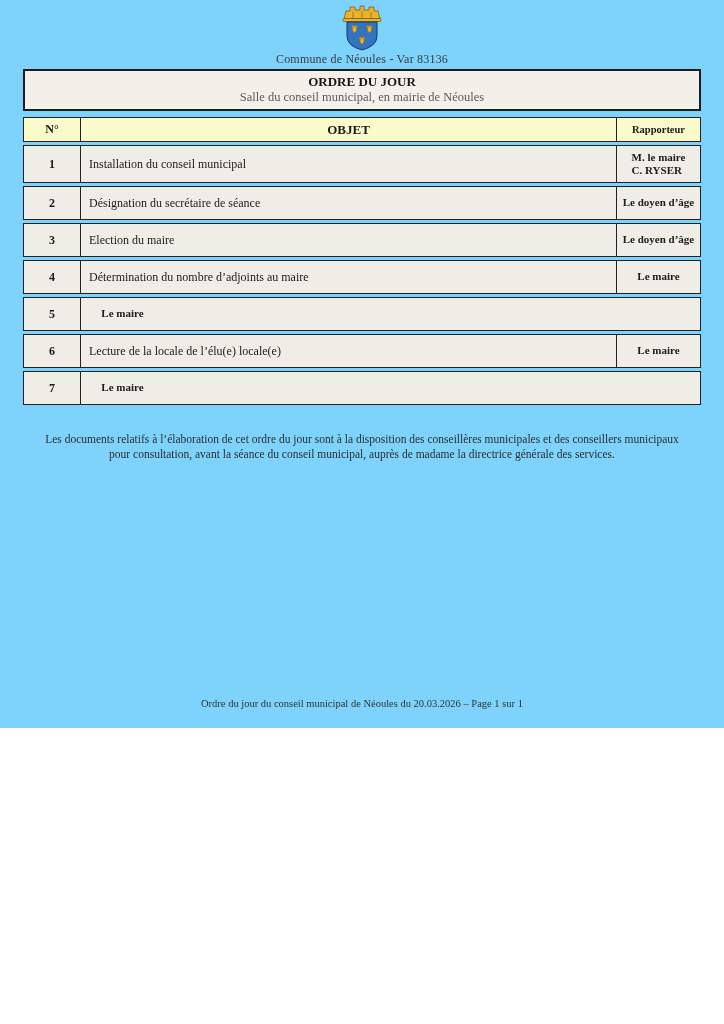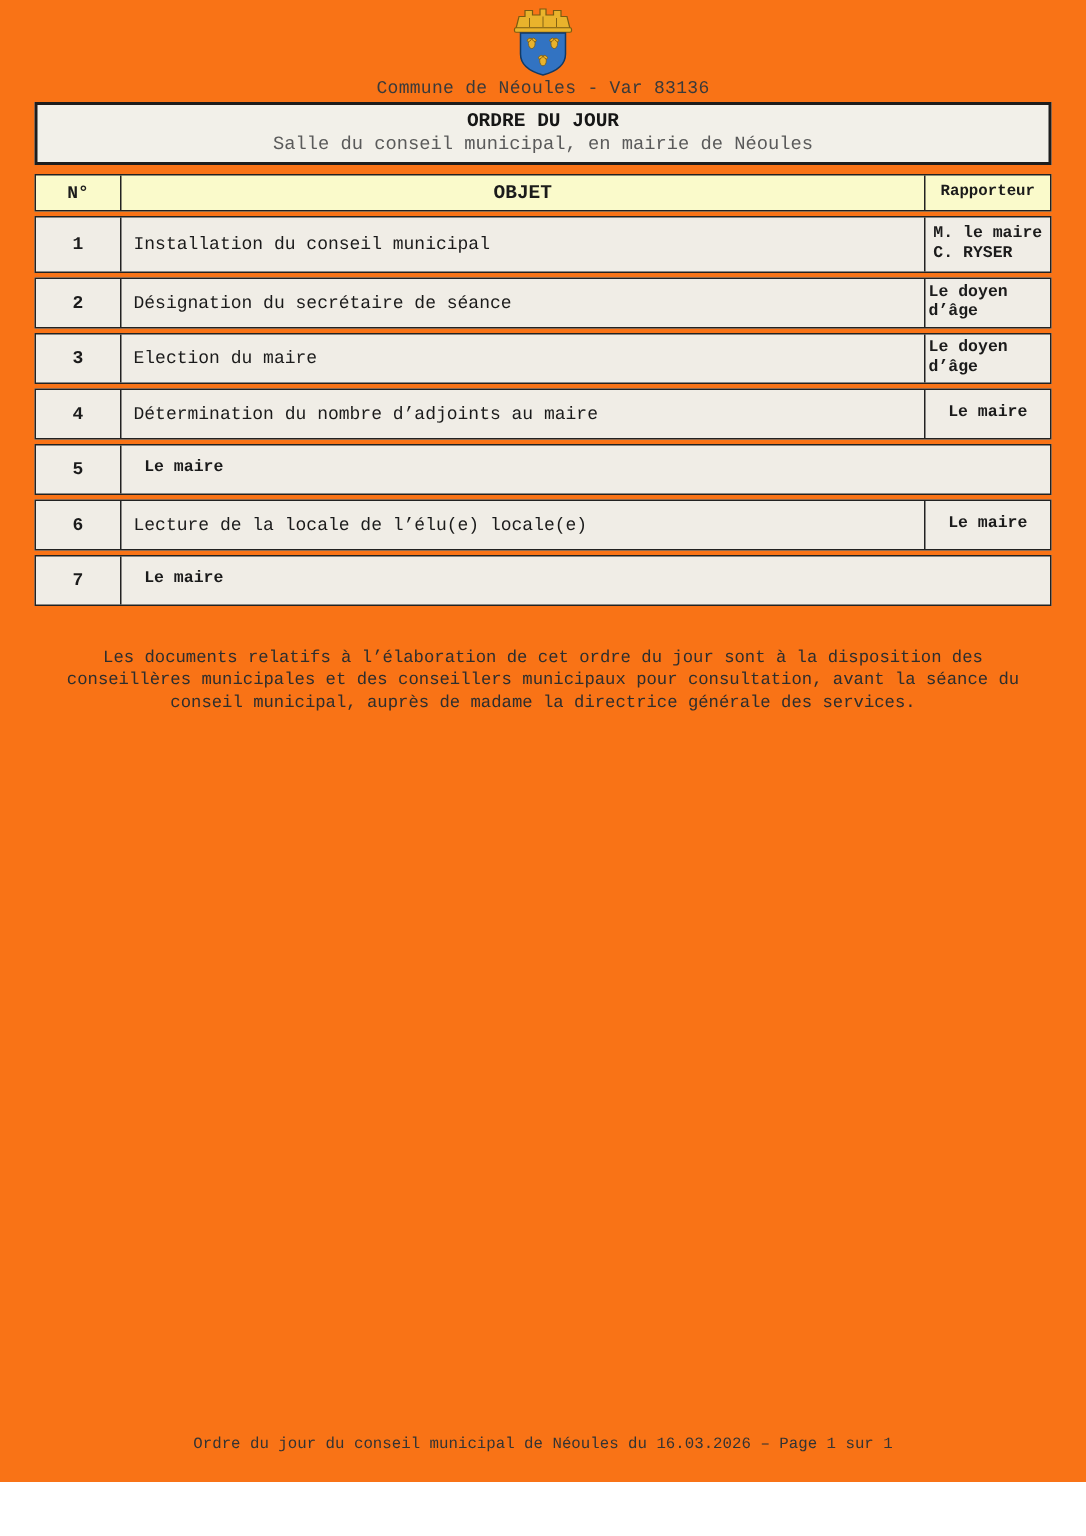--- a/index.html
+++ b/index.html
@@ -1,21 +1,21 @@
 <!DOCTYPE html>
 <html><head>
 <meta charset="utf-8">
 <style>
   html,body{margin:0;padding:0;background:#ffffff;}
   .page{
     position:relative;
-    width:724px;height:988px;
+    width:724px;height:728px;
     margin:0 auto;
-    background:#f97316;
-    font-family:Liberation Mono, monospace;
+    background:#7dd3fc;
+    font-family:Liberation Serif, serif;
     color:#1b1b1b;
     overflow:hidden;
   }
   
   .crest-wrap{display:flex;justify-content:center;padding-top:4px;}
   .crest-wrap svg{display:block;}
   
   .commune-line{
     text-align:center;font-size:12px;color:#3a3a3a;margin-top:1px;letter-spacing:.2px;
   }
@@ -150,15 +150,15 @@
     </div>
 
     <div class="t-row body">
       <div class="cell cell-num">7</div>
       <div class="cell cell-rap">Le maire</div>
     </div>
   </div>
 
   <p class="note">Les documents relatifs à l’élaboration de cet ordre du jour sont à la disposition des conseillères municipales et des conseillers municipaux pour consultation, avant la séance du conseil municipal, auprès de madame la directrice générale des services.</p>
 
-  <div class="page-footer">Ordre du jour du conseil municipal de Néoules du 16.03.2026 – Page 1 sur 1</div>
+  <div class="page-footer">Ordre du jour du conseil municipal de Néoules du 20.03.2026 – Page 1 sur 1</div>
 
 </div>
 
 </body></html>

